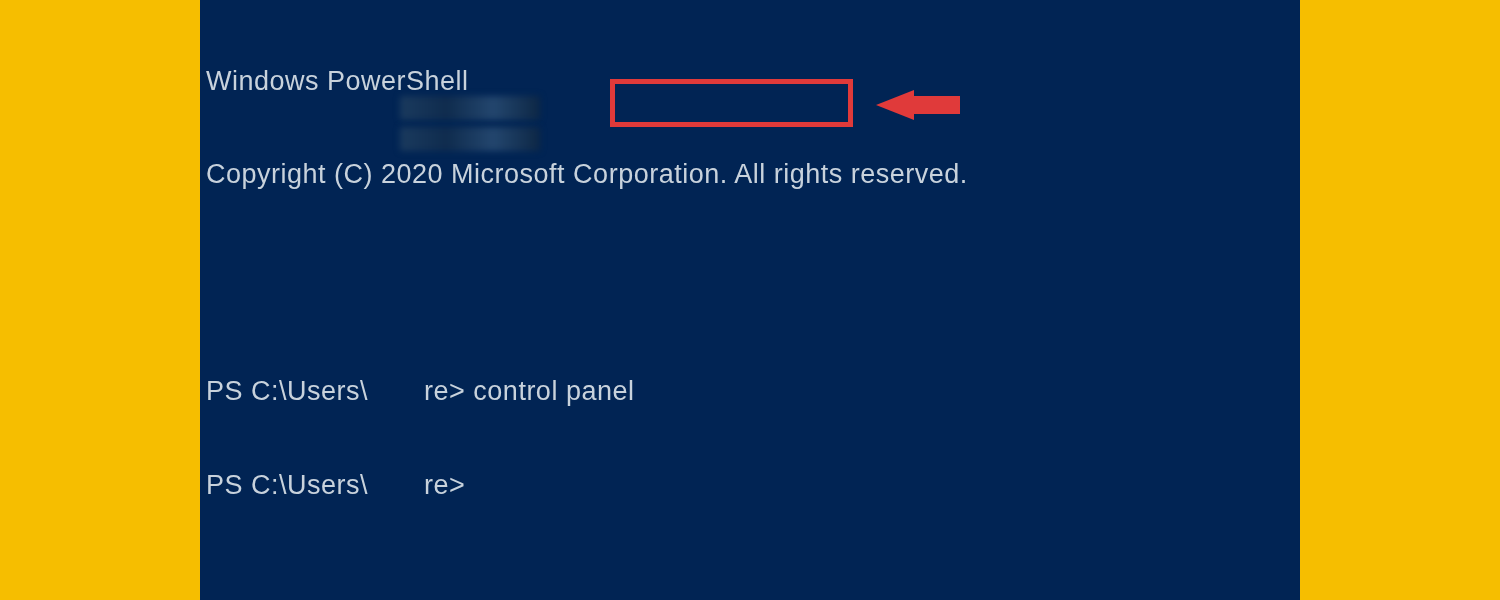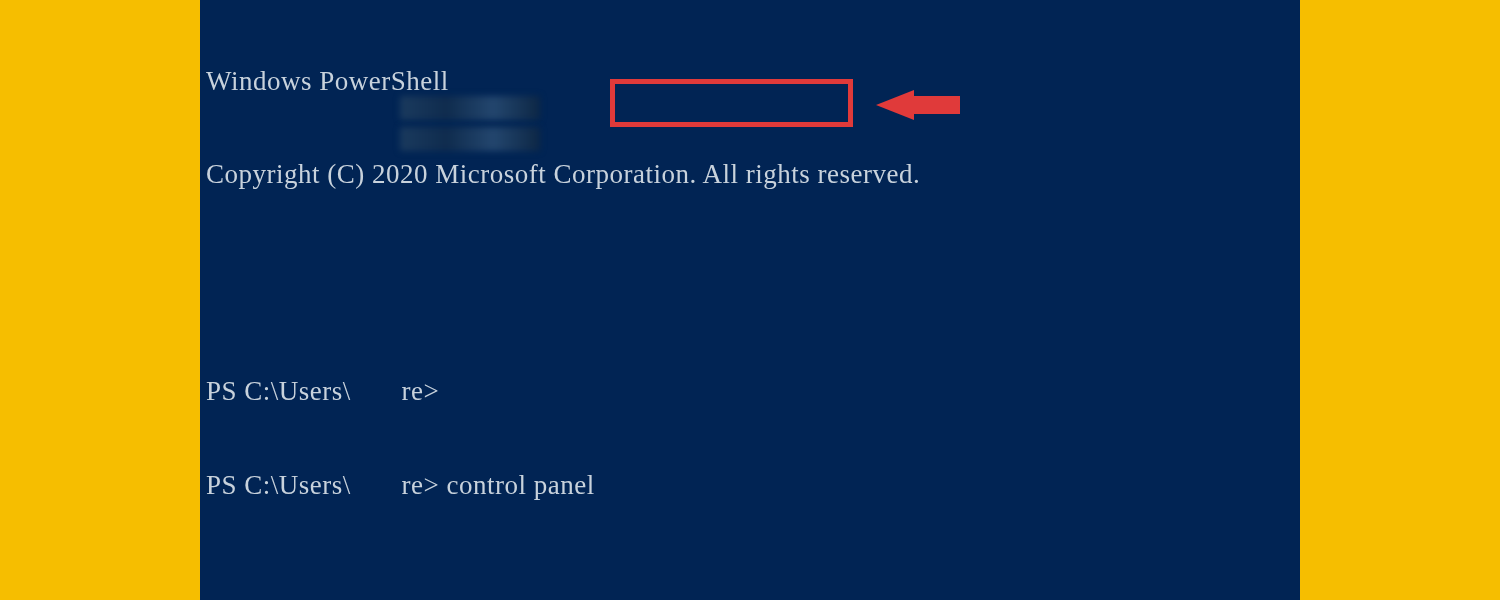--- a/index.html
+++ b/index.html
@@ -1,19 +1,19 @@
 <!DOCTYPE html>
 <html><head>
 <meta charset="utf-8">
 <style>
   html,body{margin:0;padding:0;width:1500px;height:600px;overflow:hidden;}
   body{background:#f6be00;display:flex;justify-content:center;align-items:flex-start;}
   .shell{
     width:1100px;height:600px;background:#012454;color:#c8d2dc;
-    font-family:Liberation Serif, serif;
+    font-family:Liberation Sans, sans-serif;
     font-size:27px;line-height:1.15;letter-spacing:.5px;
     padding:4px 6px;box-sizing:border-box;white-space:pre;
     filter:blur(.4px);
     position:relative;
   }
   .blur-rect{
     position:absolute;background:linear-gradient(90deg,#1a3a5e,#0f2c4e,#23466e,#0d2745);
     filter:blur(3px);border-radius:2px;
   }
   .hi-box{
@@ -31,22 +31,22 @@
   .row{position:relative;display:block;height:31px;}
 </style>
 </head>
 <body>
 
 <div class="shell">
   <span class="row">Windows PowerShell</span>
   <span class="row">Copyright (C) 2020 Microsoft Corporation. All rights reserved.</span>
   <span class="row"></span>
 
+  <span class="row"><span>PS C:\Users\</span>       <span>re&gt;</span> <span>control panel</span></span>
   <span class="row"><span>PS C:\Users\</span>       <span>re&gt;</span></span>
-  <span class="row"><span>PS C:\Users\</span>       <span>re&gt;</span> <span>control panel</span></span>
 
   
   <div class="blur-rect" style="left:200px;top:96px;width:140px;height:24px;"></div>
   <div class="blur-rect" style="left:200px;top:127px;width:140px;height:24px;"></div>
 
   
   <div class="hi-box" style="left:410px;top:79px;width:243px;height:48px;"></div>
 
   
   <div class="arrow" style="left:676px;top:90px;"></div>

